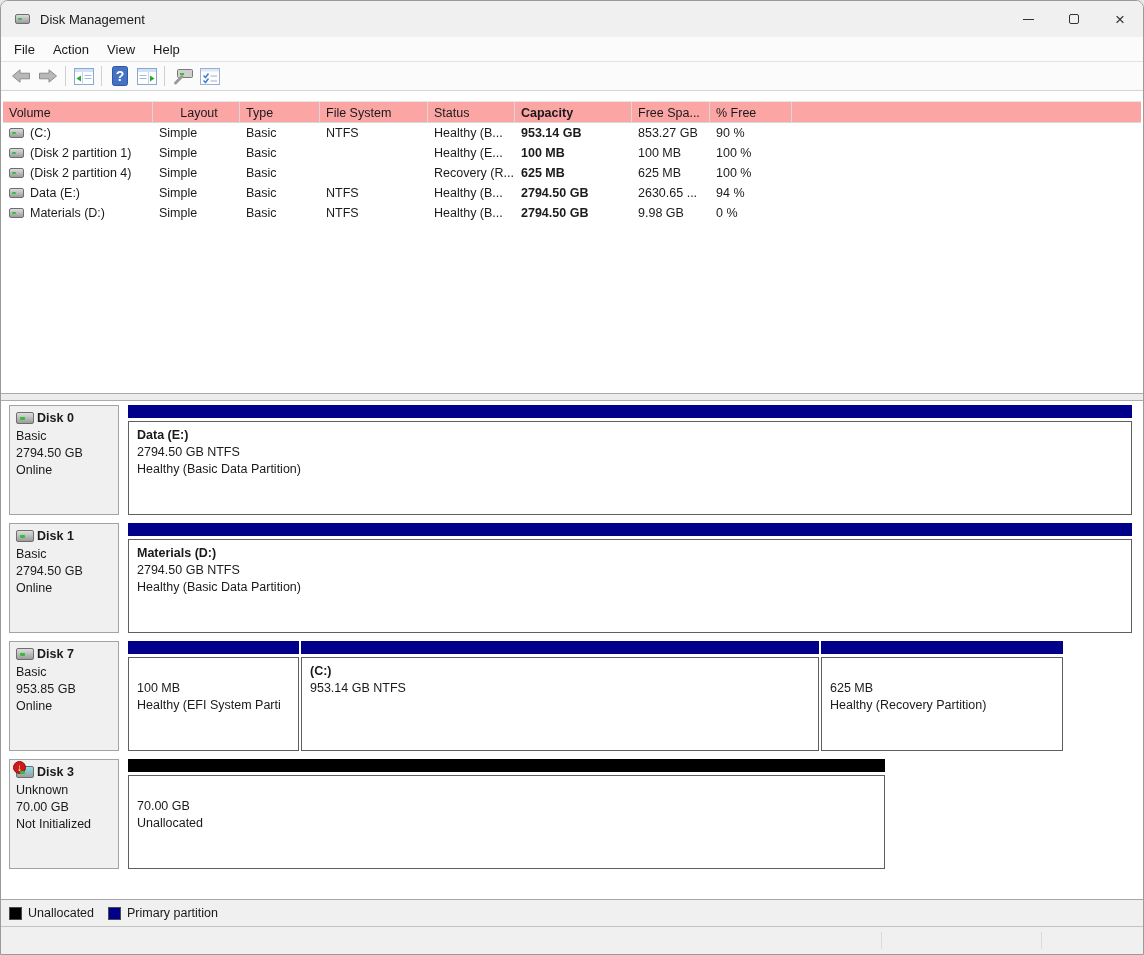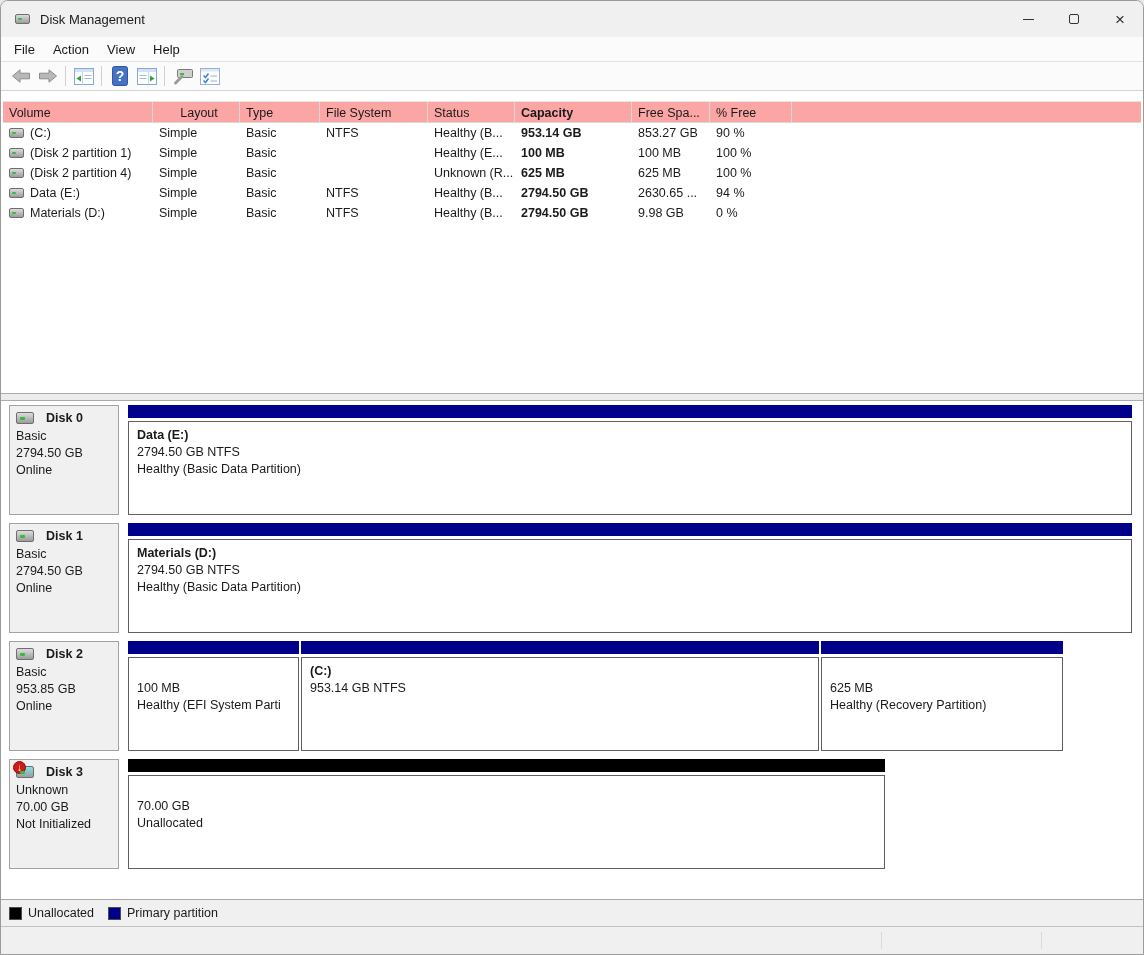--- a/index.html
+++ b/index.html
@@ -40,21 +40,21 @@
   .c-status{width:87px;}
   .c-capacity{width:117px;font-weight:bold;}
   .c-free{width:78px;}
   .c-pctfree{width:82px;}
   
   .splitter{height:8px;flex:none;background:#ececec;border-top:1px solid #ababab;border-bottom:1px solid #ababab;}
   
   .graph-pane{height:498px;flex:none;background:#fff;padding:4px 0 0 8px;overflow:hidden;}
   .disk-row{display:flex;margin-bottom:8px;height:110px;}
   .disk-label{width:110px;flex:none;border:1px solid #a3a3a3;background:#f0f0f0;padding:5px 6px;margin-right:9px;font-size:12.5px;}
-  .disk-title{display:flex;align-items:center;gap:12px;font-weight:bold;margin-bottom:3px;}
+  .disk-title{display:flex;align-items:center;gap:3px;font-weight:bold;margin-bottom:3px;}
   .disk-sub{line-height:17px;}
   .partitions{display:flex;gap:2px;}
   .partition{display:flex;flex-direction:column;flex:none;}
   .strip{height:13px;flex:none;}
   .pt-primary .strip{background:#00008b;}
   .pt-unallocated .strip{background:#000000;}
   .pt-box{flex:1;margin-top:3px;border:1px solid #5f5f5f;background:#fff;padding:5px 8px;font-size:12.5px;overflow:hidden;}
   .pt-name{font-weight:bold;min-height:17px;line-height:17px;white-space:nowrap;overflow:hidden;}
   .pt-line{line-height:17px;white-space:nowrap;overflow:hidden;}
   
@@ -202,21 +202,21 @@
     </div>
 
     <div class="vt-row">
       <div class="vc c-volume">
           <span class="drive-icon small"></span>
           <span>(Disk 2 partition 4)</span>
         </div>
       <div class="vc c-layout">Simple</div>
       <div class="vc c-type">Basic</div>
       <div class="vc c-fs"></div>
-      <div class="vc c-status">Unknown (R...</div>
+      <div class="vc c-status">Recovery (R...</div>
       <div class="vc c-capacity">625 MB</div>
       <div class="vc c-free">625 MB</div>
       <div class="vc c-pctfree">100 %</div>
     </div>
 
     <div class="vt-row">
       <div class="vc c-volume">
           <span class="drive-icon small"></span>
           <span>Data (E:)</span>
         </div>
@@ -289,21 +289,21 @@
             <div class="pt-line">Healthy (Basic Data Partition)</div>
           </div>
         </div>
       </div>
     </div>
 
     <div class="disk-row">
       <div class="disk-label">
         <div class="disk-title">
             <span class="drive-icon"></span>
-            <span>Disk 2</span>
+            <span>Disk 7</span>
           </div>
         <div class="disk-sub">Basic</div>
         <div class="disk-sub">953.85 GB</div>
         <div class="disk-sub">Online</div>
       </div>
       <div class="partitions">
         <div class="partition pt-primary" style="width:171px">
           <div class="strip"></div>
           <div class="pt-box">
             <div class="pt-name"></div>

